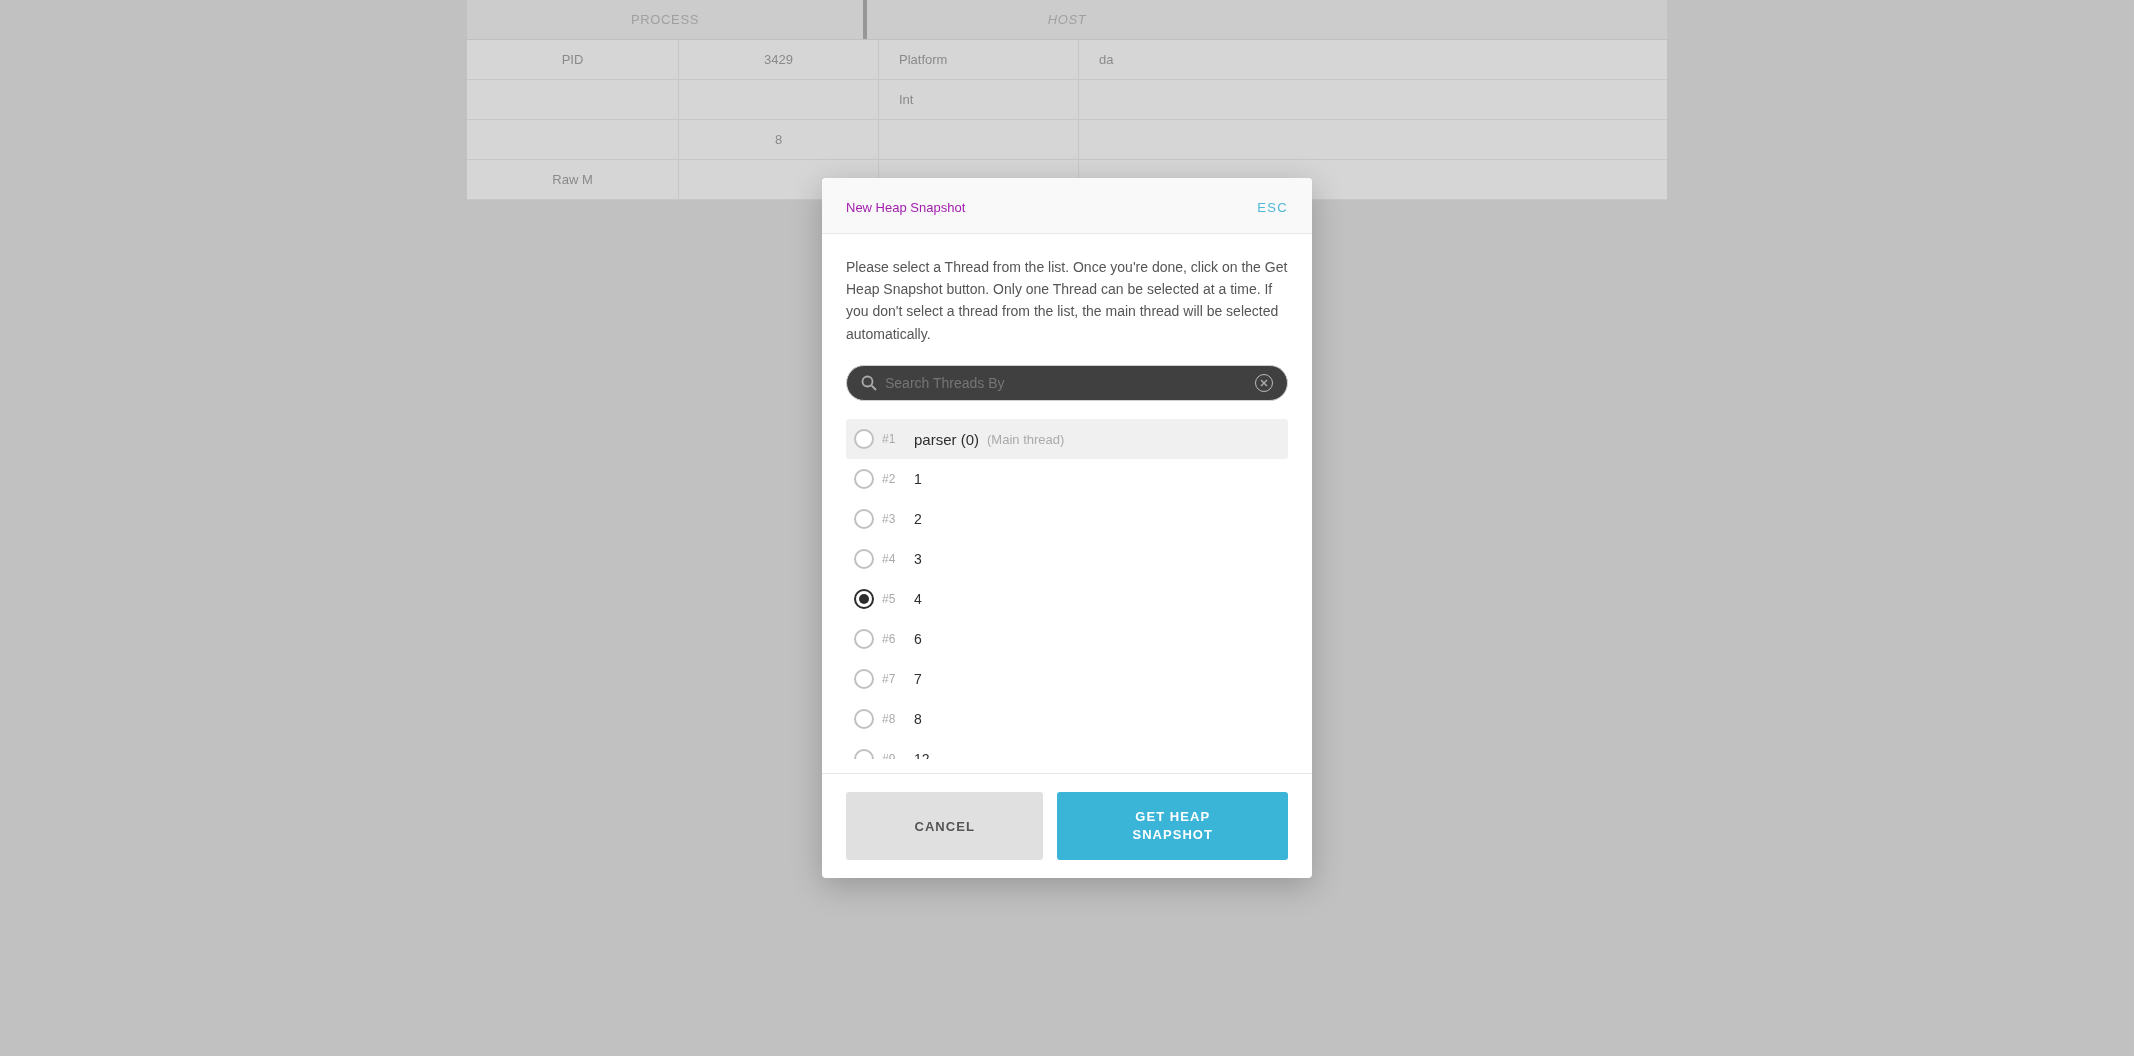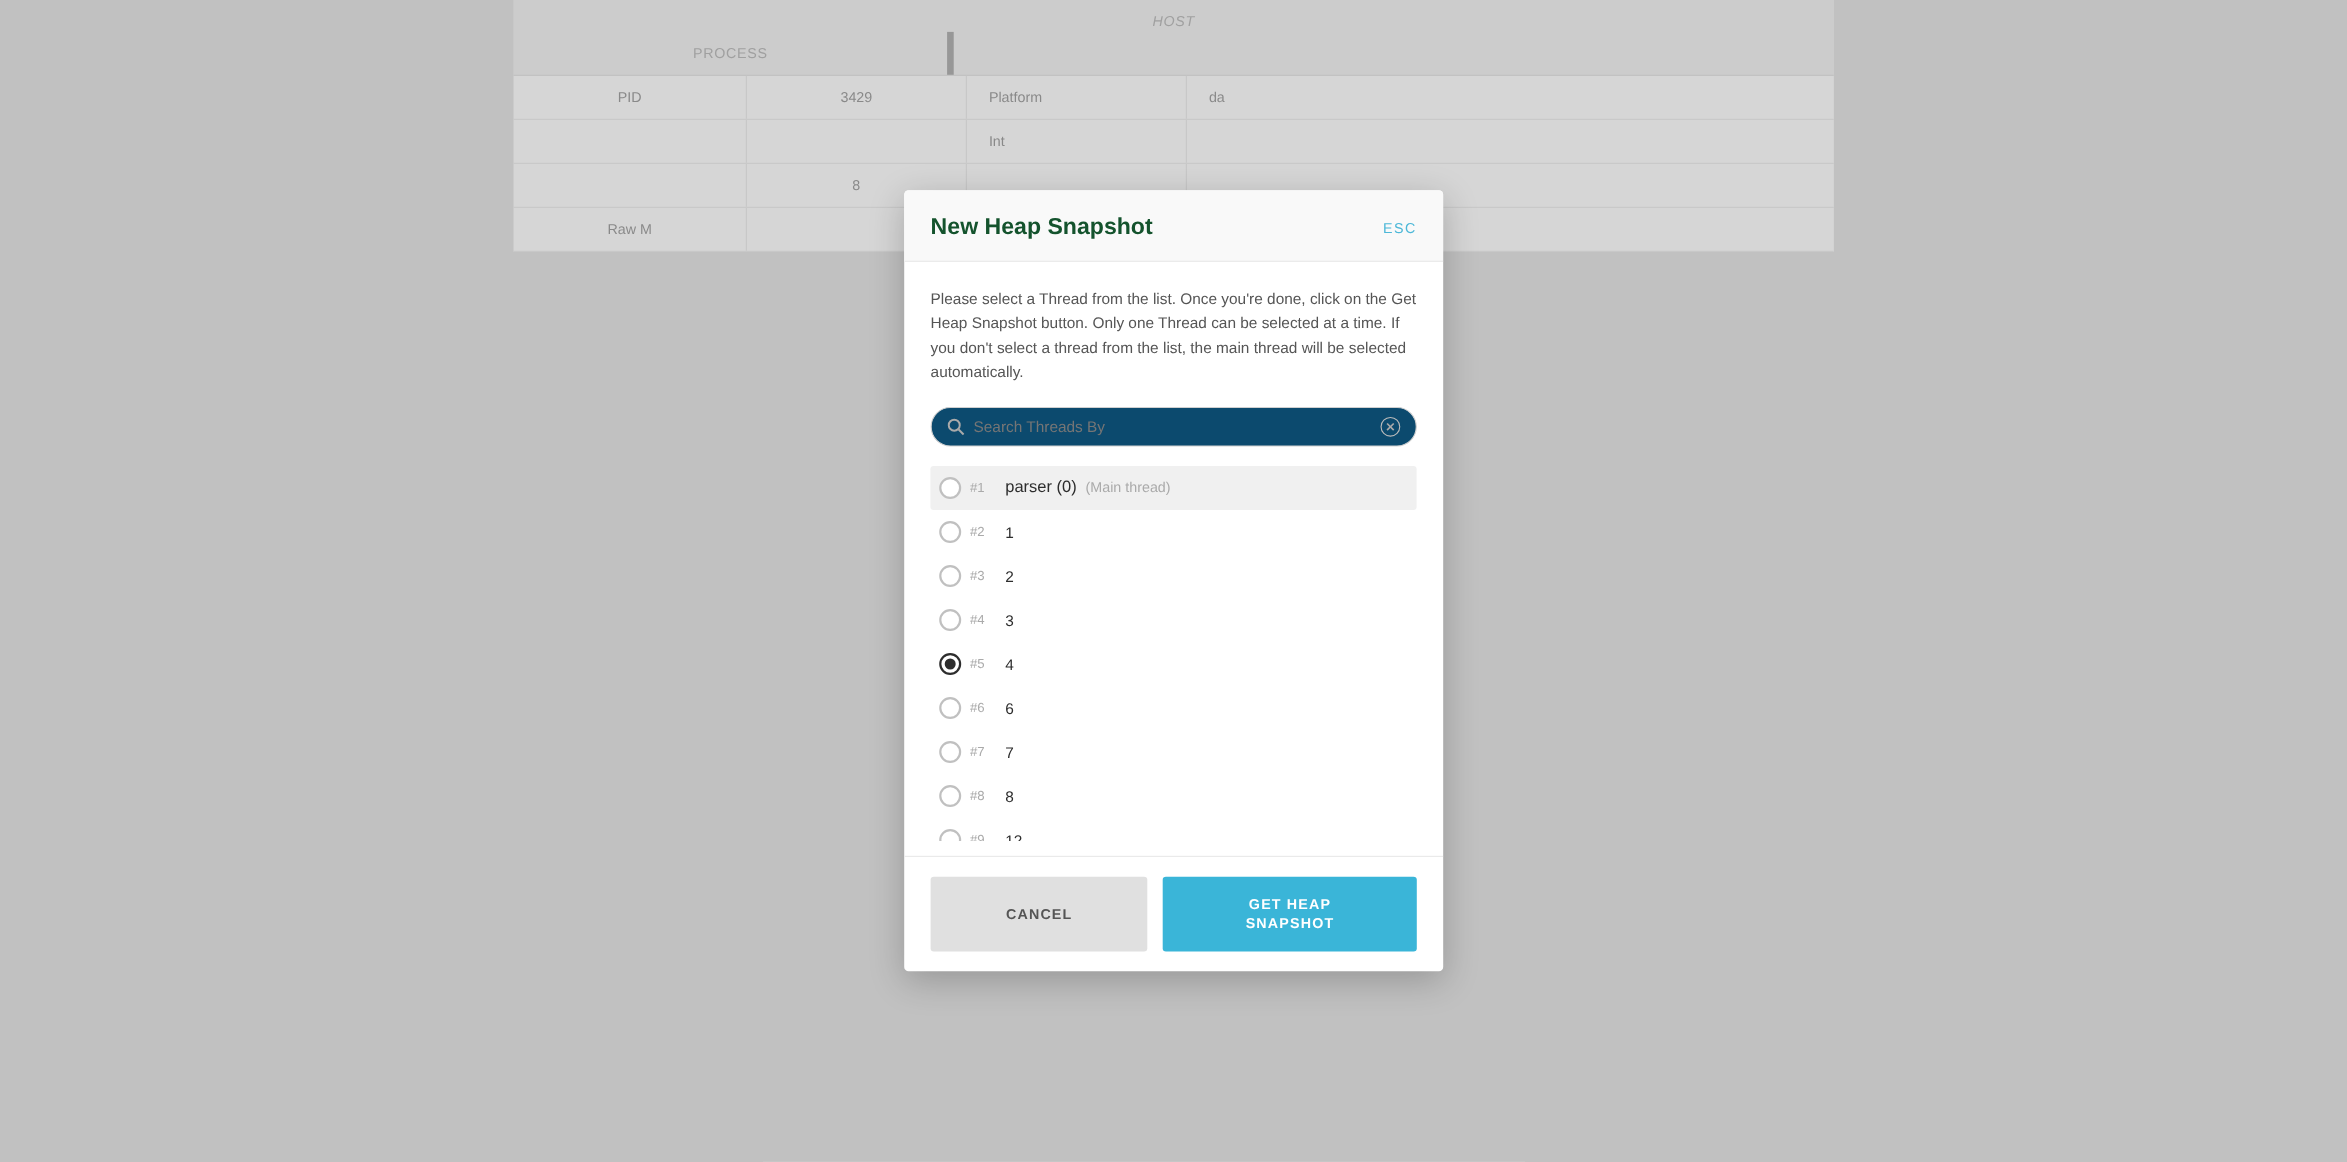--- a/index.html
+++ b/index.html
@@ -35,21 +35,21 @@
     }
 
     .bg-col {
       padding: 12px 20px;
       font-size: 13px;
       color: #888;
       text-transform: uppercase;
       letter-spacing: 0.05em;
     }
 
-    .bg-col-process { width: 400px; text-align: center; border-right: 6px solid #737373; margin-top: 29px; }
+    .bg-col-process { width: 400px; text-align: center; border-right: 4px solid #737373; }
     .bg-col-host { width: 400px; text-align: center; font-style: italic; }
 
     .bg-row {
       display: flex;
       border-bottom: 1px solid #ddd;
       background: #fff;
     }
 
     .bg-cell {
       padding: 12px 20px;
@@ -86,23 +86,23 @@
     .modal-header {
       display: flex;
       align-items: center;
       justify-content: space-between;
       padding: 22px 24px 18px;
       border-bottom: 1px solid #e8e8e8;
       background: #f9f9f9;
     }
 
     .modal-title {
-      font-size: 21px;
-      font-weight: 700;
-      color: #14532d;
+      font-size: 13px;
+      font-weight: 400;
+      color: #a21caf;
     }
 
     .modal-esc {
       font-size: 13px;
       color: #4db8d8;
       letter-spacing: 0.1em;
       cursor: pointer;
     }
 
     .modal-body {
@@ -125,21 +125,21 @@
       position: relative;
       margin-bottom: 18px;
     }
 
     .search-input-wrapper {
       display: flex;
       align-items: center;
       border: 1.5px solid #d0d0d0;
       border-radius: 20px;
       padding: 8px 14px;
-      background: #0c4a6e;
+      background: #404040;
     }
 
     .search-icon-svg {
       width: 16px;
       height: 16px;
       margin-right: 8px;
       flex-shrink: 0;
       color: #aaa;
     }
 

